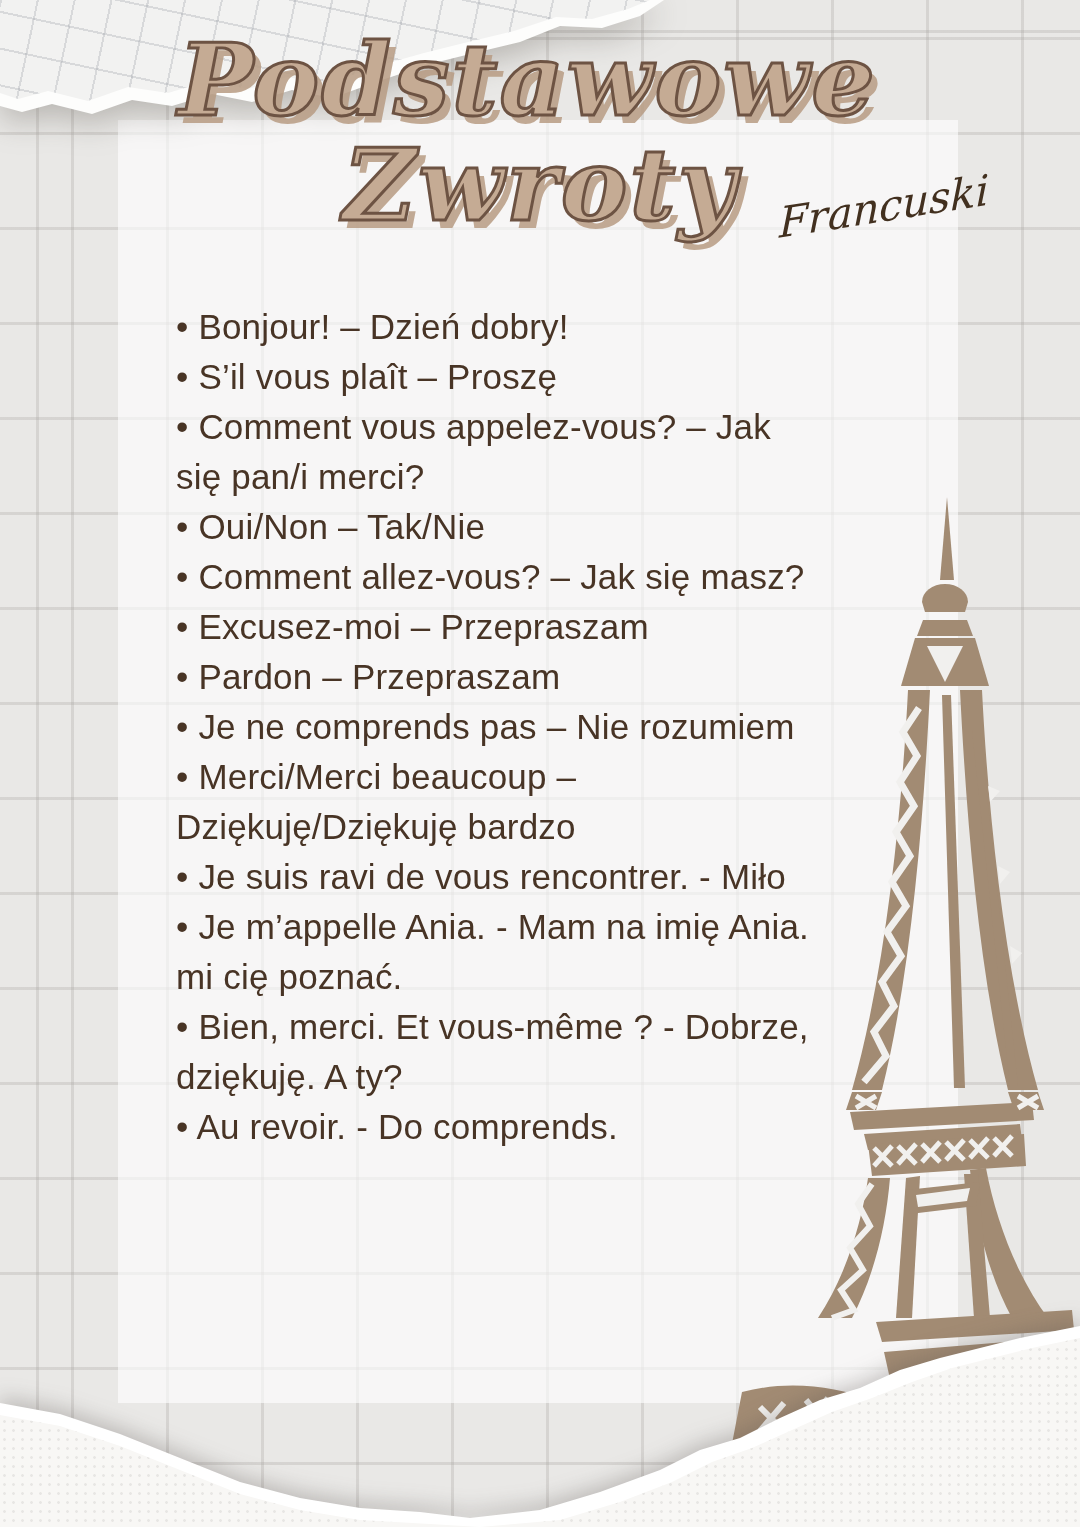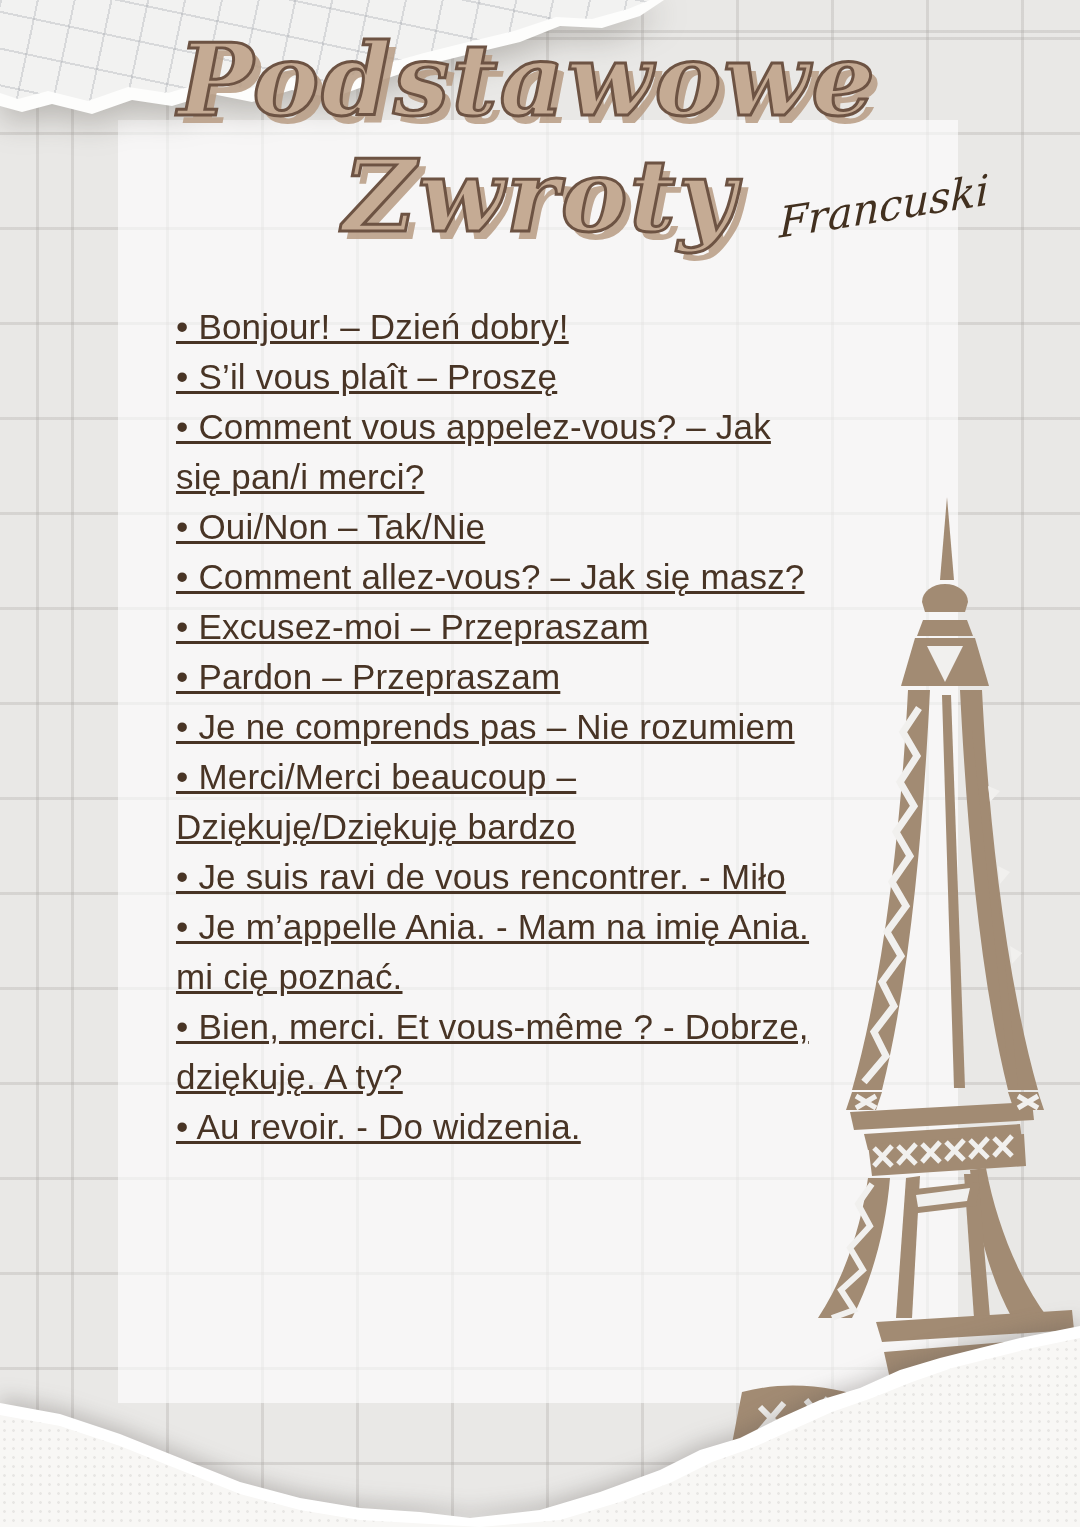--- a/index.html
+++ b/index.html
@@ -39,35 +39,35 @@
   .title{
     position:absolute;
     font-family:"DejaVu Serif",serif;font-style:italic;font-weight:700;
     font-size:100px;line-height:1;letter-spacing:2px;
     color:var(--title-fill,#c5ab94);
     -webkit-text-stroke:3px var(--title-outline,#6d5343);
     text-shadow:7px 8px 0 rgba(183,155,130,0.85);
     white-space:nowrap;
   }
   .title-1{left:178px;top:30px;}
-  .title-2{left:343px;top:146px;}
+  .title-2{left:343px;top:135px;}
   .script-label{
     position:absolute;left:778px;top:182px;
     font-family:"DejaVu Serif",serif;font-style:italic;font-weight:400;
     font-size:42px;color:#42301f;
     transform:rotate(-9deg) skewX(-10deg);
     white-space:nowrap;
   }
   
   .phrases{
     position:absolute;left:176px;top:302px;width:740px;
     font-size:35px;line-height:50px;color:var(--text,#483425);
     letter-spacing:0.2px;
   }
-  .phrase-line{white-space:nowrap;text-decoration:underline;}
+  .phrase-line{white-space:nowrap;}
   
   .tower{position:absolute;left:620px;top:490px;width:460px;height:1037px;}
   .tower .tower-fill{fill:var(--tower,#a28b73);}
   .tower .cut{fill:#f1f0ee;}
   .tower .lat{stroke:#f1f0ee;fill:none;}
   
   .torn-bottom{position:absolute;left:0;top:1300px;width:1080px;height:227px;
     filter:drop-shadow(0px -6px 10px rgba(90,84,78,0.30));}
   .torn-bottom .fringe{
     position:absolute;inset:0;background:#ffffff;
@@ -105,21 +105,21 @@
     <div class="phrase-line">• Excusez-moi – Przepraszam</div>
     <div class="phrase-line">• Pardon – Przepraszam</div>
     <div class="phrase-line">• Je ne comprends pas – Nie rozumiem</div>
     <div class="phrase-line">• Merci/Merci beaucoup –</div>
     <div class="phrase-line">Dziękuję/Dziękuję bardzo</div>
     <div class="phrase-line">• Je suis ravi de vous rencontrer. - Miło</div>
     <div class="phrase-line">• Je m’appelle Ania. - Mam na imię Ania.</div>
     <div class="phrase-line">mi cię poznać.</div>
     <div class="phrase-line">• Bien, merci. Et vous-même ? - Dobrze,</div>
     <div class="phrase-line">dziękuję. A ty?</div>
-    <div class="phrase-line">• Au revoir. - Do widzenia.</div>
+    <div class="phrase-line">• Au revoir. - Do comprends.</div>
   </div>
 
 <svg class="tower" viewBox="0 0 460 1037" xmlns="http://www.w3.org/2000/svg" aria-hidden="true">
   <g class="tower-fill">
 
     <polygon points="327,7 320,90 334,90"></polygon>
 
     <path d="M302,112 a23,18 0 0 1 46,0 l-3,10 h-40 z"></path>
     <polygon points="303,130 347,130 353,146 297,146"></polygon>
 

